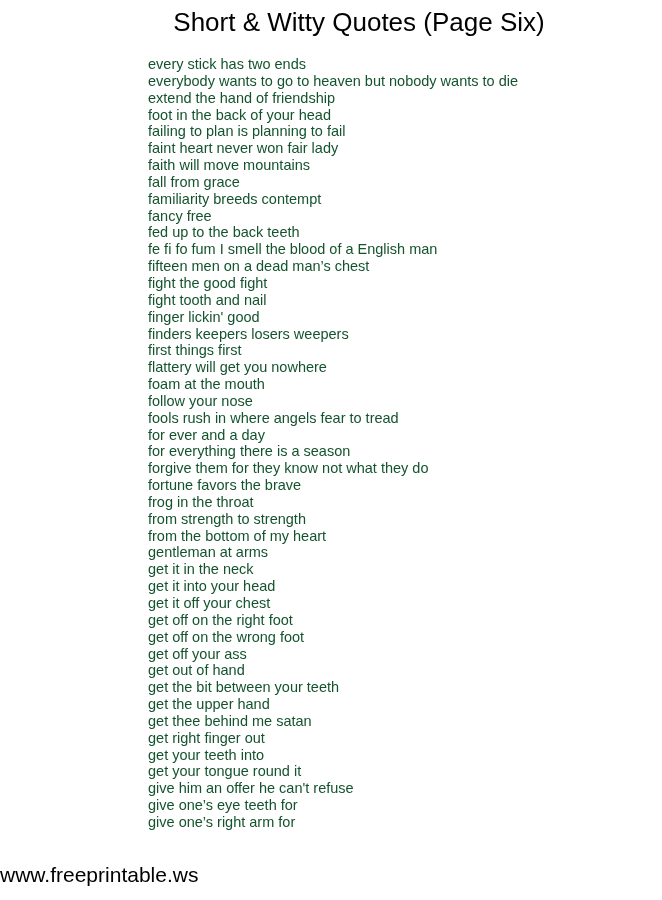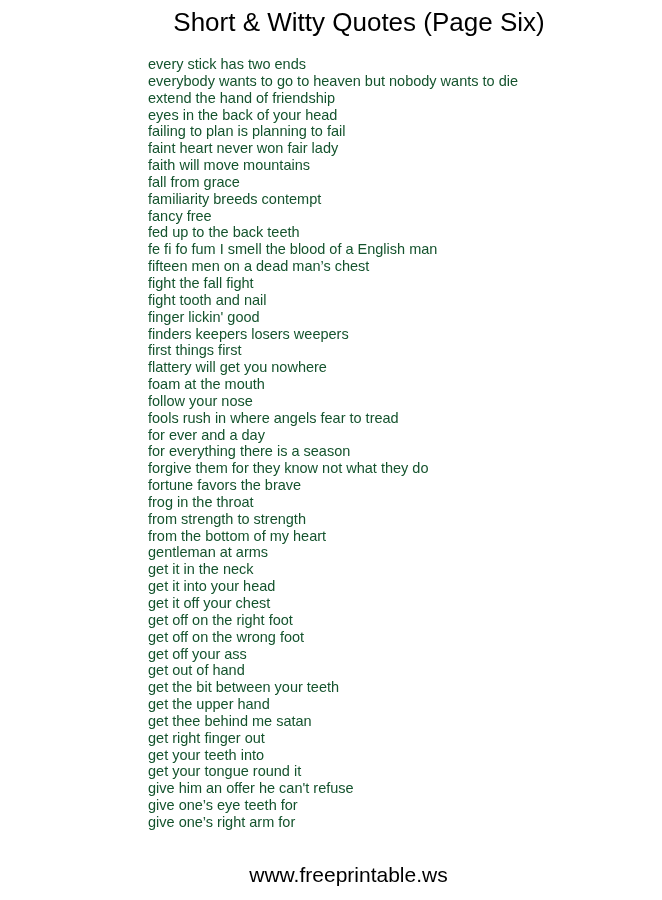--- a/index.html
+++ b/index.html
@@ -41,49 +41,48 @@
     color: #14532d;
   }
   .quotes .quote-line {
     white-space: nowrap;
   }
   .footer {
     position: absolute;
     top: 862px;
     left: 0;
     width: 662px;
-    text-align: center;
+    text-align: left;
     font-size: 21px;
     line-height: 1.2;
     font-weight: 400;
     color: #000000;
-    padding-left: 35px;
   }
 </style>
 </head>
 <body>
 
 <div class="page">
   <div class="title">Short &amp; Witty Quotes (Page Six)</div>
 
   <div class="quotes">
       <div class="quote-line">every stick has two ends</div>
       <div class="quote-line">everybody wants to go to heaven but nobody wants to die</div>
       <div class="quote-line">extend the hand of friendship</div>
-      <div class="quote-line">eyes in the back of your head</div>
+      <div class="quote-line">foot in the back of your head</div>
       <div class="quote-line">failing to plan is planning to fail</div>
       <div class="quote-line">faint heart never won fair lady</div>
       <div class="quote-line">faith will move mountains</div>
       <div class="quote-line">fall from grace</div>
       <div class="quote-line">familiarity breeds contempt</div>
       <div class="quote-line">fancy free</div>
       <div class="quote-line">fed up to the back teeth</div>
       <div class="quote-line">fe fi fo fum I smell the blood of a English man</div>
       <div class="quote-line">fifteen men on a dead man’s chest</div>
-      <div class="quote-line">fight the fall fight</div>
+      <div class="quote-line">fight the good fight</div>
       <div class="quote-line">fight tooth and nail</div>
       <div class="quote-line">finger lickin' good</div>
       <div class="quote-line">finders keepers losers weepers</div>
       <div class="quote-line">first things first</div>
       <div class="quote-line">flattery will get you nowhere</div>
       <div class="quote-line">foam at the mouth</div>
       <div class="quote-line">follow your nose</div>
       <div class="quote-line">fools rush in where angels fear to tread</div>
       <div class="quote-line">for ever and a day</div>
       <div class="quote-line">for everything there is a season</div>

